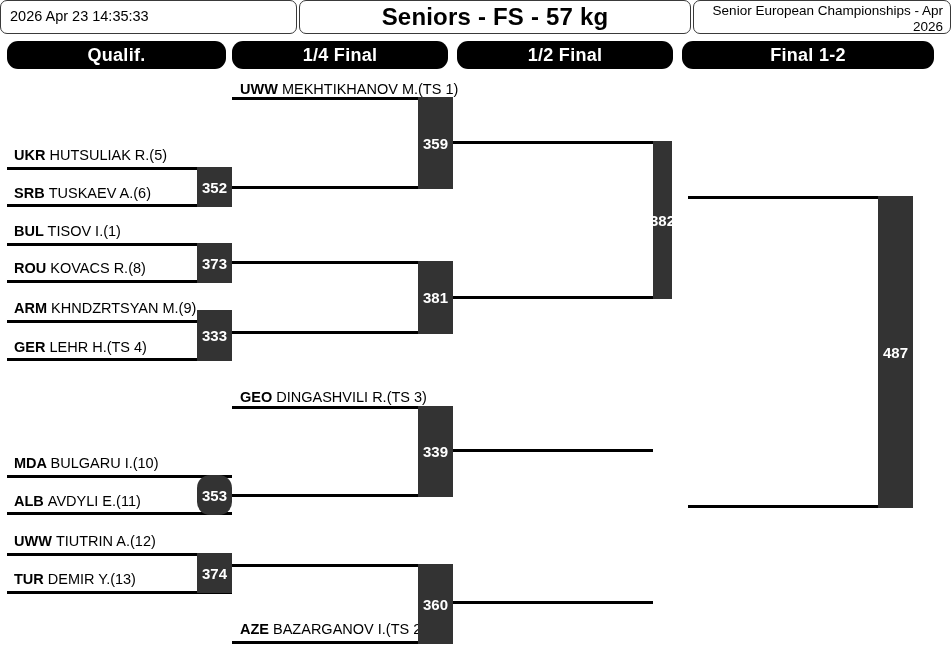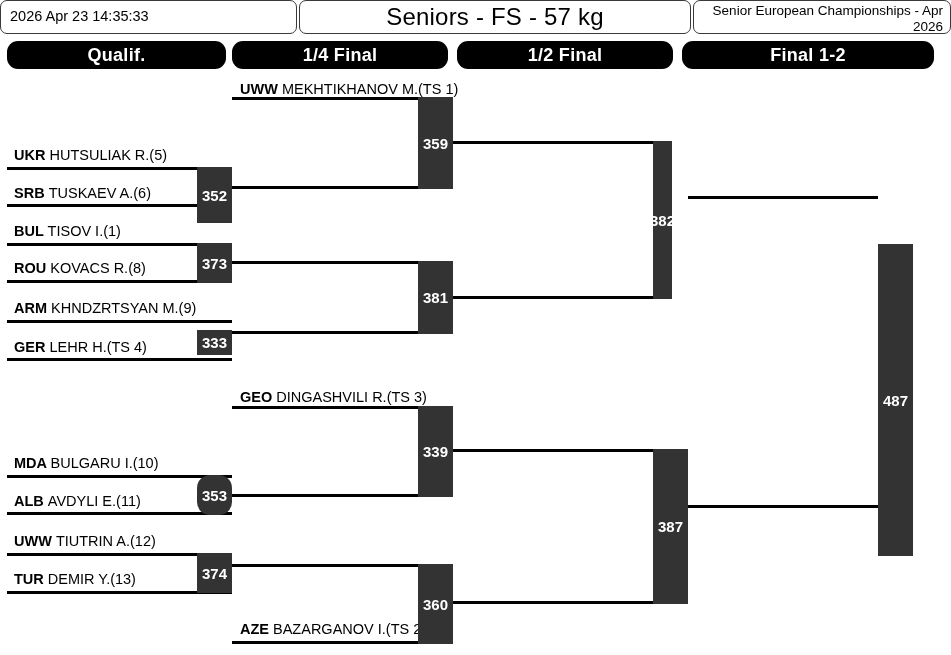--- a/index.html
+++ b/index.html
@@ -35,21 +35,21 @@
     width: 297px;
     padding-left: 9px;
     font-size: 14.5px;
     line-height: 1.1;
   }
   .hdr-title {
     flex: 1;
     margin: 0 2px;
     justify-content: center;
     font-size: 24px;
-    font-weight: normal;
+    font-weight: bold;
     letter-spacing: 0.2px;
   }
   .hdr-event {
     width: 258px;
     padding: 0 7px 0 7px;
     font-size: 13.5px;
     line-height: 1.18;
     text-align: right;
     display: block;
     padding-top: 2px;
@@ -134,21 +134,21 @@
   <div class="competitor" style="left:14px; top:148px;">
     <span class="ctry">UKR </span>
     <span class="nm">HUTSULIAK R.(5)</span>
   </div>
   <div class="hline" style="left:7px; top:167px; width:225px;"></div>
   <div class="competitor" style="left:14px; top:186px;">
     <span class="ctry">SRB </span>
     <span class="nm">TUSKAEV A.(6)</span>
   </div>
   <div class="hline" style="left:7px; top:204px; width:225px;"></div>
-  <div class="matchbox" style="left:197px; top:167px; width:35px; height:56px;">352</div>
+  <div class="matchbox" style="left:197px; top:167px; width:35px; height:40px;">352</div>
 
   <div class="hline" style="left:232px; top:186px; width:218px;"></div>
 
   <div class="matchbox" style="left:418px; top:97px; width:35px; height:92px;">359</div>
 
   <div class="hline" style="left:453px; top:141px; width:200px;"></div>
 
   <div class="competitor" style="left:14px; top:224px;">
     <span class="ctry">BUL </span>
     <span class="nm">TISOV I.(1)</span>
@@ -166,21 +166,21 @@
   <div class="competitor" style="left:14px; top:301px;">
     <span class="ctry">ARM </span>
     <span class="nm">KHNDZRTSYAN M.(9)</span>
   </div>
   <div class="hline" style="left:7px; top:320px; width:225px;"></div>
   <div class="competitor" style="left:14px; top:340px;">
     <span class="ctry">GER </span>
     <span class="nm">LEHR H.(TS 4)</span>
   </div>
   <div class="hline" style="left:7px; top:358px; width:225px;"></div>
-  <div class="matchbox" style="left:197px; top:330px; width:35px; height:25px;">333</div>
+  <div class="matchbox" style="left:197px; top:310px; width:35px; height:51px;">333</div>
 
   <div class="hline" style="left:232px; top:331px; width:218px;"></div>
 
   <div class="matchbox" style="left:418px; top:261px; width:35px; height:73px;">381</div>
 
   <div class="hline" style="left:453px; top:296px; width:200px;"></div>
 
   <div class="matchbox" style="left:653px; top:141px; width:19px; height:158px;">382</div>
 
   <div class="hline" style="left:688px; top:196px; width:190px;"></div>
@@ -226,19 +226,18 @@
   <div class="competitor" style="left:240px; top:622px;">
     <span class="ctry">AZE </span>
     <span class="nm">BAZARGANOV I.(TS 2)</span>
   </div>
   <div class="hline" style="left:232px; top:641px; width:218px;"></div>
 
   <div class="matchbox" style="left:418px; top:564px; width:35px; height:80px;">360</div>
 
   <div class="hline" style="left:453px; top:601px; width:200px;"></div>
 
-  <div class="matchbox" style="left:653px; top:449px; width:35px; height:155px;">387</div>
 
   <div class="hline" style="left:688px; top:505px; width:190px;"></div>
 
-  <div class="matchbox tall" style="left:878px; top:196px; width:35px; height:312px;margin-top:48px;">487</div>
+  <div class="matchbox tall" style="left:878px; top:196px; width:35px; height:312px;">487</div>
 
 </div>
 
 </body></html>

